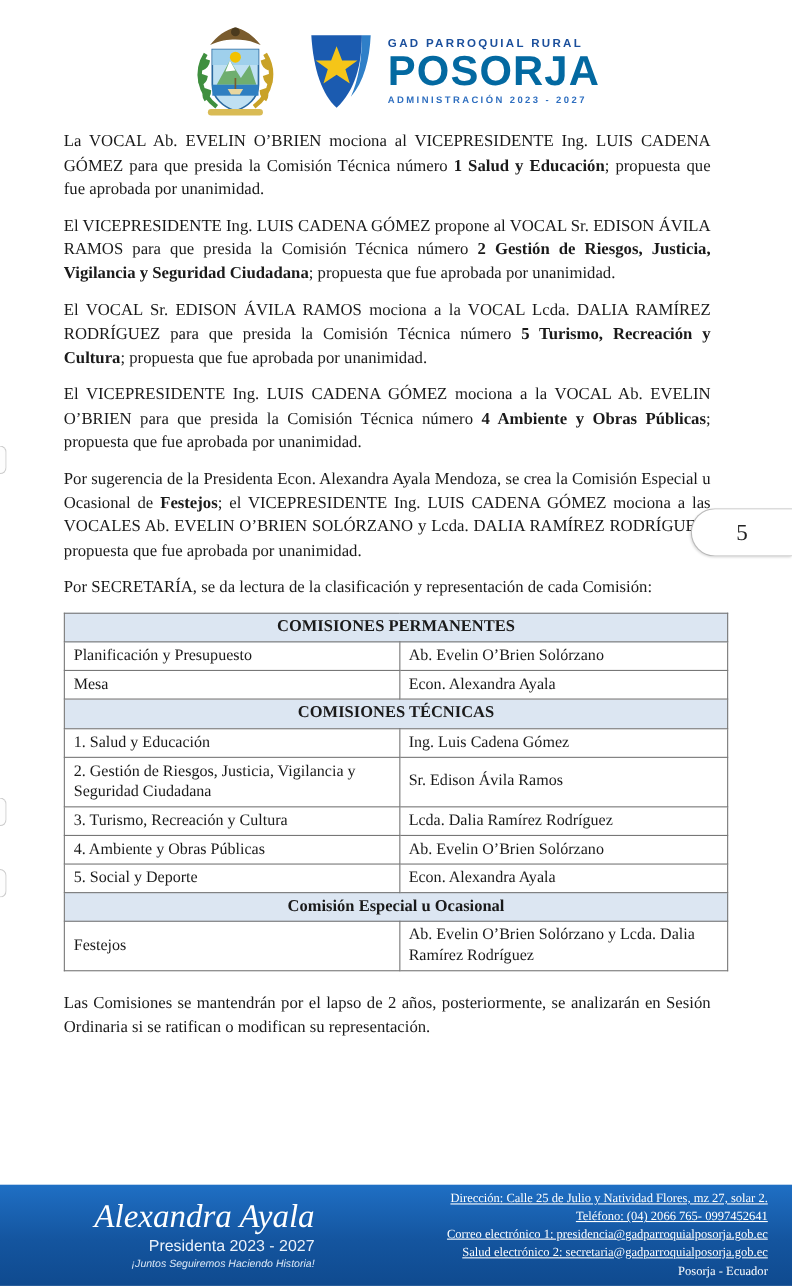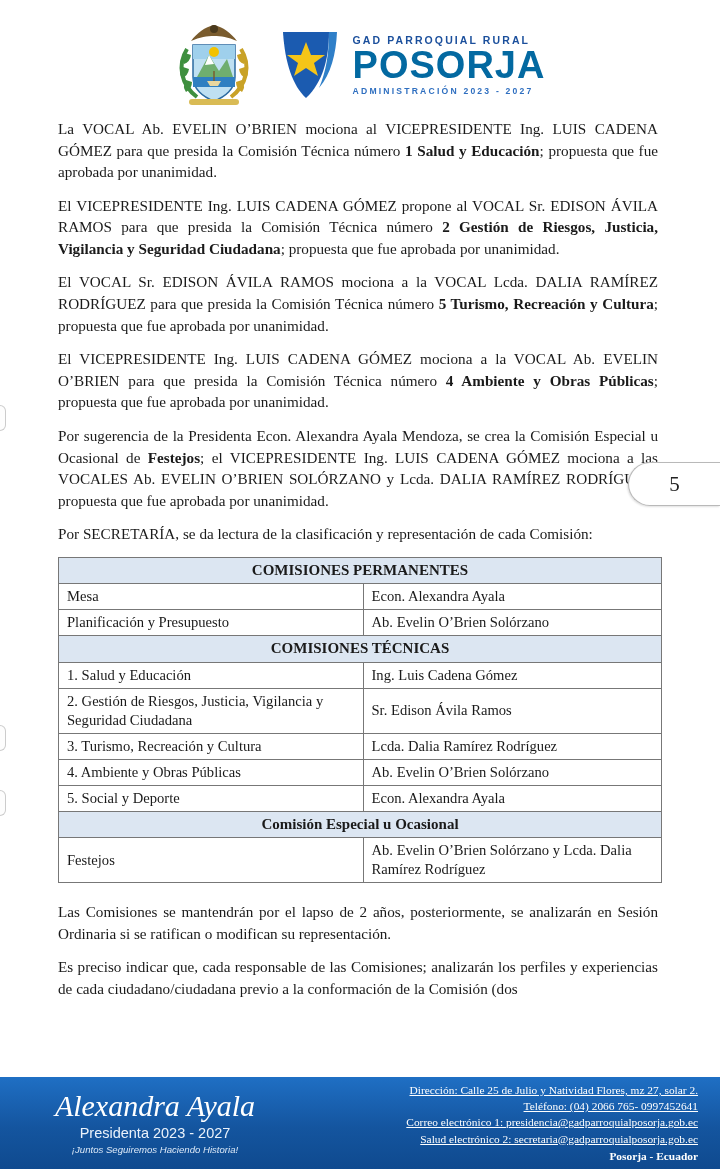--- a/index.html
+++ b/index.html
@@ -75,21 +75,21 @@
   }
 
   
   .content {
     padding: 0 58px 0 58px;
   }
   p.para {
     text-align: justify;
     font-size: 15.2px;
     line-height: 1.42;
-    margin: 0 4px 12px 0;
+    margin: 0 16px 12px 0;
   }
   p.para b { font-weight: bold; }
 
   
   .page-number {
     position: absolute;
     right: 0px;
     top: 462px;
     width: 92px;
     height: 44px;
@@ -137,21 +137,21 @@
     width: 720px;
     height: 92px;
     background: linear-gradient(180deg, #1f6fc4 0%, #14559f 55%, #0f4a8f 100%);
     color: #ffffff;
     display: flex;
     align-items: center;
   }
   .footer-left {
     width: 286px;
     padding-left: 24px;
-    text-align: center;
+    text-align: right;
   }
   .signature {
     font-family: "Liberation Serif", serif;
     font-style: italic;
     font-size: 30px;
     line-height: 1;
     color: #ffffff;
   }
   .footer-role {
     font-family: "Liberation Sans", sans-serif;
@@ -170,21 +170,21 @@
     flex: 1;
     padding-right: 22px;
     font-family: "Liberation Serif", serif;
     font-size: 11.4px;
     line-height: 1.42;
     text-align: right;
   }
   .footer-right div { white-space: nowrap; }
   .u { text-decoration: underline; }
   .footer-place {
-    font-weight: bold;
+    font-weight: normal;
     margin-top: 1px;
   }
   
   .scan-mark {
     position: absolute;
     left: 0;
     width: 6px;
     height: 26px;
     border: 1px solid #cccccc;
     border-left: none;
@@ -261,27 +261,27 @@
     </div>
 
   <p class="para intro-line">Por SECRETARÍA, se da lectura de la clasificación y representación de cada Comisión:</p>
 
   <table class="comisiones">
     <tbody id="table-body">
         <tr class="section-row">
           <td colspan="2">COMISIONES PERMANENTES</td>
         </tr>
         <tr>
+          <td class="col-left">Planificación y Presupuesto</td>
+          <td class="col-right">Ab. Evelin O’Brien Solórzano</td>
+        </tr>
+        <tr>
           <td class="col-left">Mesa</td>
           <td class="col-right">Econ. Alexandra Ayala</td>
         </tr>
-        <tr>
-          <td class="col-left">Planificación y Presupuesto</td>
-          <td class="col-right">Ab. Evelin O’Brien Solórzano</td>
-        </tr>
         <tr class="section-row">
           <td colspan="2">COMISIONES TÉCNICAS</td>
         </tr>
         <tr>
           <td class="col-left">1. Salud y Educación</td>
           <td class="col-right">Ing. Luis Cadena Gómez</td>
         </tr>
         <tr>
           <td class="col-left">2. Gestión de Riesgos, Justicia, Vigilancia y Seguridad Ciudadana</td>
           <td class="col-right">Sr. Edison Ávila Ramos</td>
@@ -303,21 +303,20 @@
         </tr>
         <tr>
           <td class="col-left">Festejos</td>
           <td class="col-right">Ab. Evelin O’Brien Solórzano y Lcda. Dalia Ramírez Rodríguez</td>
         </tr>
       </tbody>
   </table>
 
   <div id="closing-list">
       <p class="para">Las Comisiones se mantendrán por el lapso de 2 años, posteriormente, se analizarán en Sesión Ordinaria si se ratifican o modifican su representación.</p>
-      <p class="para">Es preciso indicar que, cada responsable de las Comisiones; analizarán los perfiles y experiencias de cada ciudadano/ciudadana previo a la conformación de la Comisión (dos</p>
     </div>
 </div>
 
 <div class="doc-footer">
   <div class="footer-left">
     <div class="signature">Alexandra Ayala</div>
     <div class="footer-role">Presidenta 2023 - 2027</div>
     <div class="footer-slogan">¡Juntos Seguiremos Haciendo Historia!</div>
   </div>
   <div class="footer-right">

